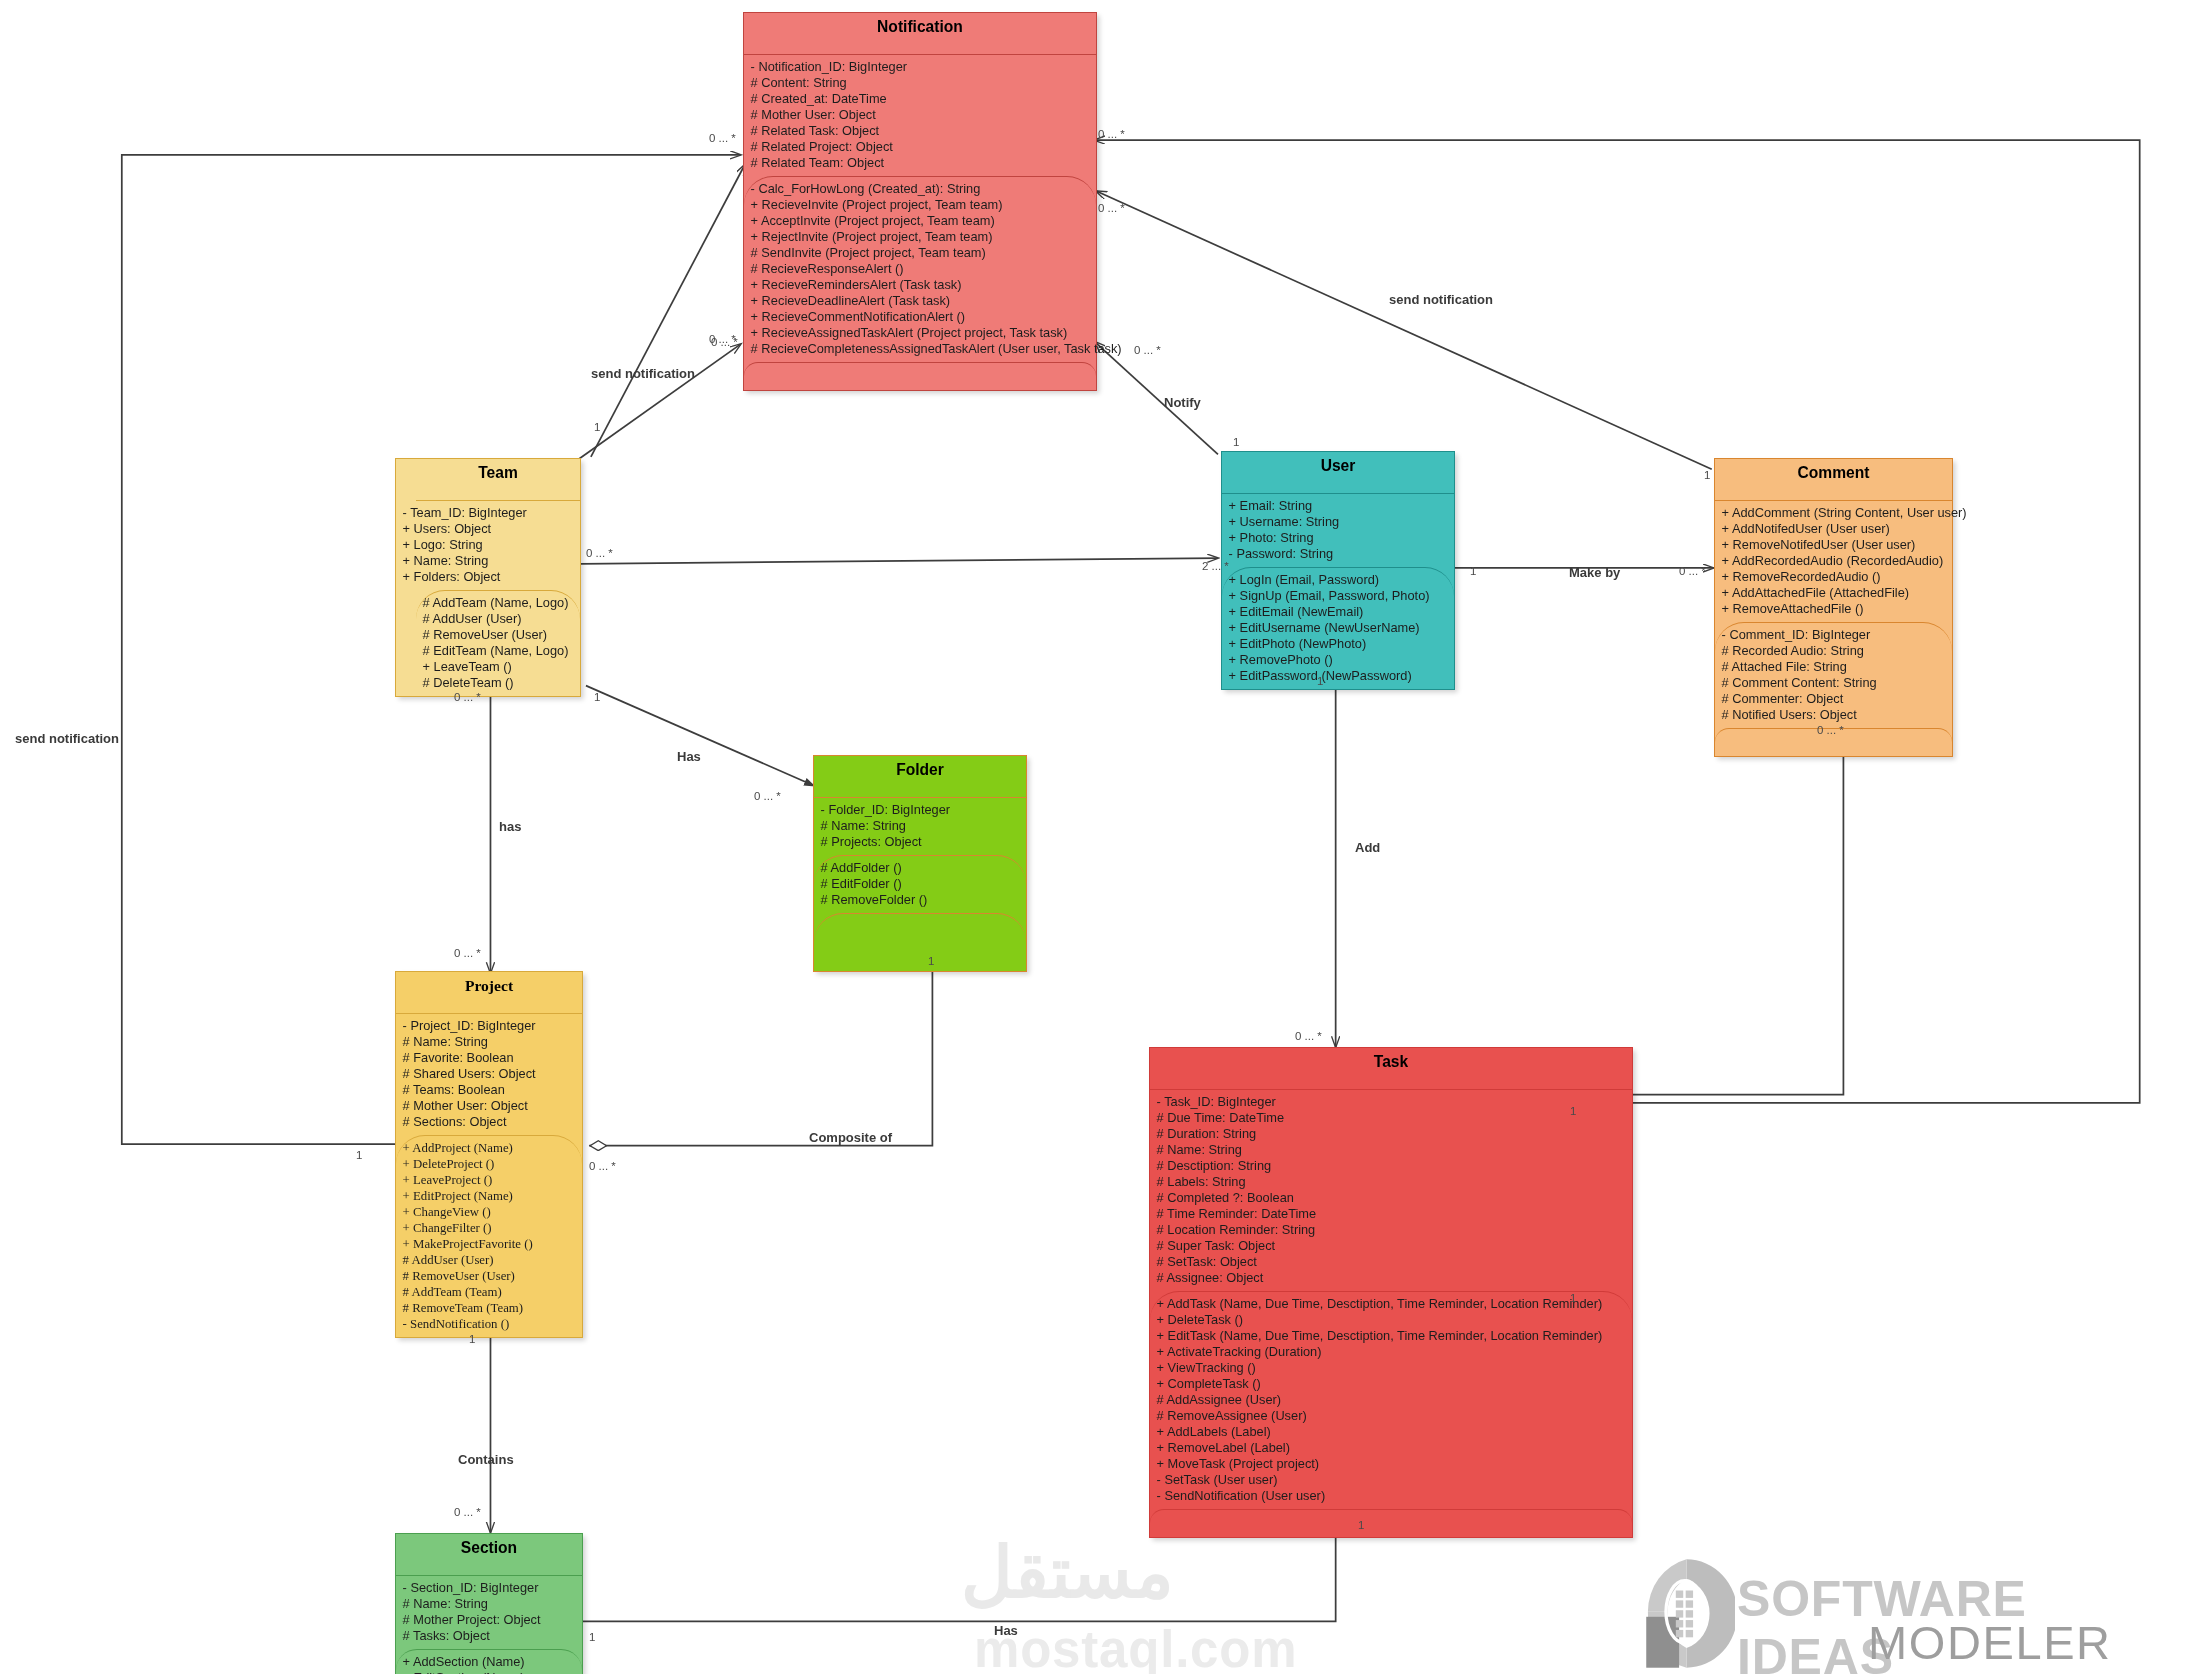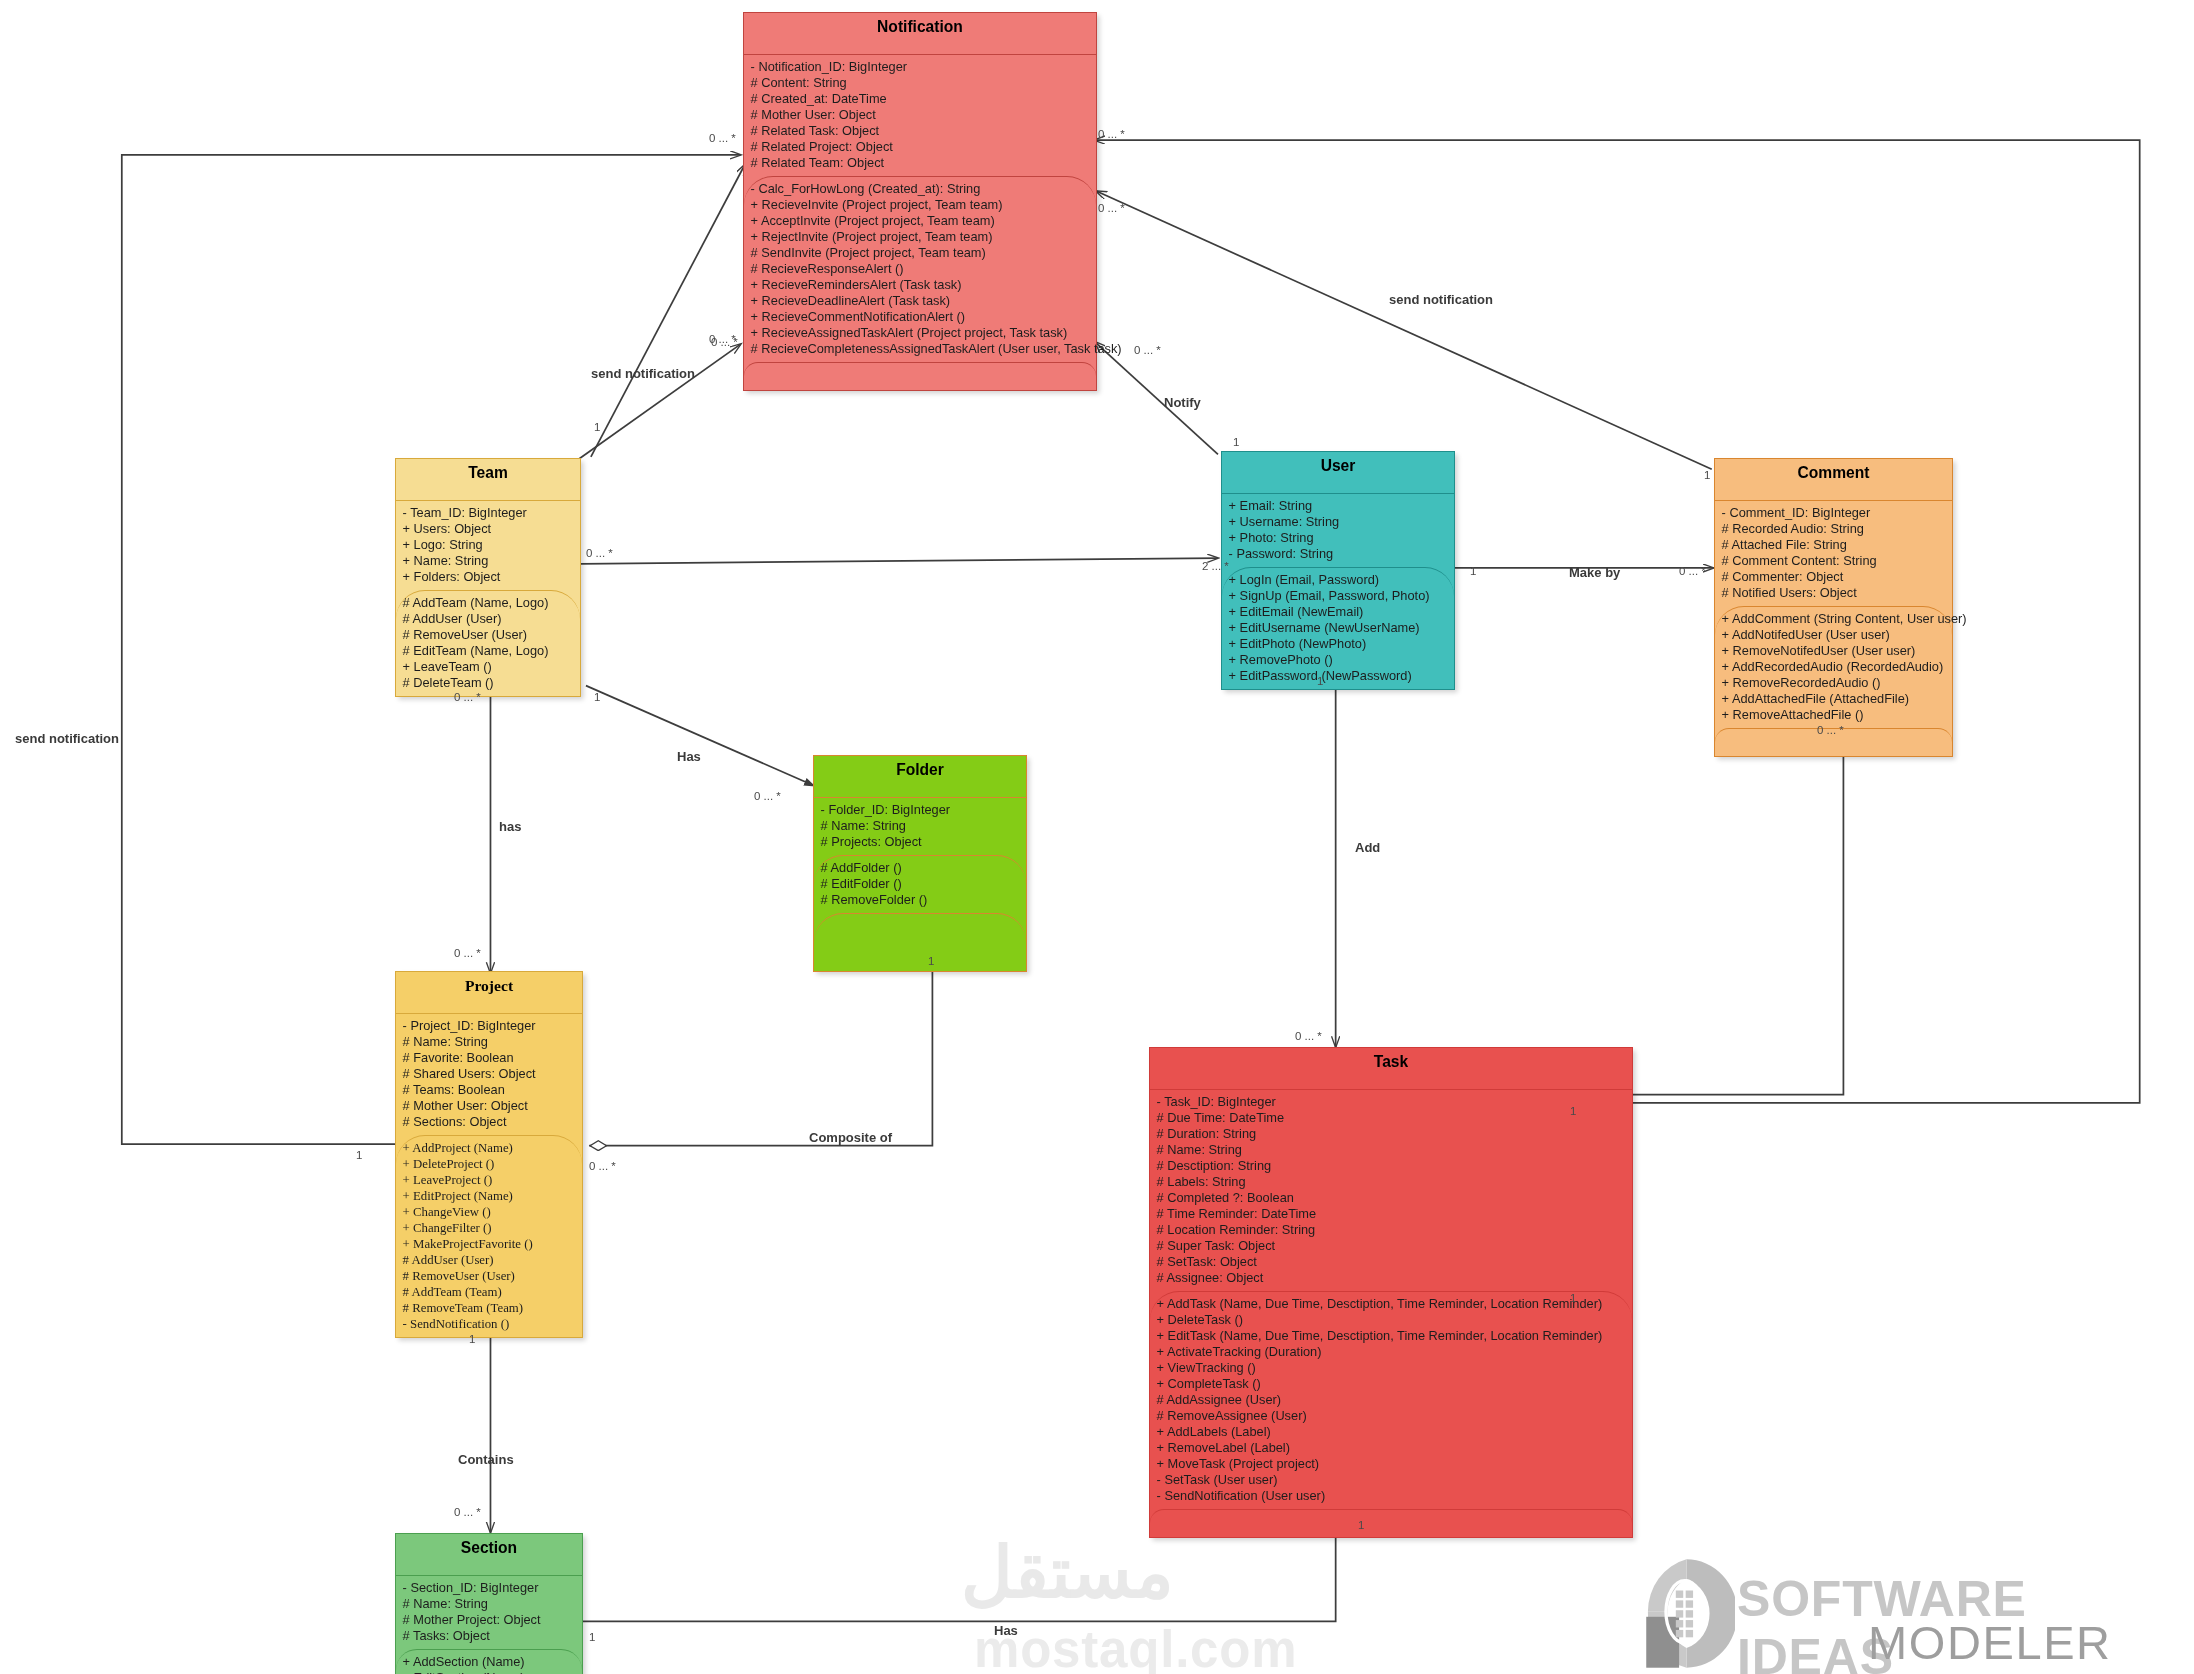--- a/index.html
+++ b/index.html
@@ -12,21 +12,21 @@
   .uml-section + .uml-section{border-top:1.6px solid;border-radius:29px;}
   .uml-row{font-size:12.8px;line-height:16px;white-space:nowrap;color:#1d1d1d;}
   .uml-empty{height:18px;}
 
   
   .c-red   {background:#ef7b77;border-color:#c0443f;}
   .c-red   .uml-title,.c-red .uml-section+.uml-section{border-color:#c0443f;}
   .c-red2  {background:#e8514f;border-color:#d03b39;}
   .c-red2  .uml-title,.c-red2 .uml-section+.uml-section{border-color:#d03b39;}
   .c-yellow{background:#f6dd93;border-color:#d8a93b;}
-  .c-yellow .uml-title,.c-yellow .uml-section+.uml-section{border-color:#d8a93b;}
+  .c-yellow .uml-title,.c-yellow .uml-section+.uml-section{border-color:#d8a93b;margin-left:20px;}
   .c-yellow2{background:#f5cf68;border-color:#d8a93b;}
   .c-yellow2 .uml-title,.c-yellow2 .uml-section+.uml-section{border-color:#d8a93b;font-family:Liberation Serif, serif;}
   .c-teal  {background:#41bfbb;border-color:#1f8f8c;}
   .c-teal  .uml-title,.c-teal .uml-section+.uml-section{border-color:#1f8f8c;}
   .c-orange{background:#f7bd7e;border-color:#d9862f;}
   .c-orange .uml-title,.c-orange .uml-section+.uml-section{border-color:#d9862f;}
   .c-orange2{background:#84cc16;border-color:#d9862f;}
   .c-orange2 .uml-title,.c-orange2 .uml-section+.uml-section{border-color:#d9862f;}
   .c-green {background:#7cc87c;border-color:#4b9f4f;}
   .c-green .uml-title,.c-green .uml-section+.uml-section{border-color:#4b9f4f;}
@@ -157,35 +157,35 @@
       <div class="uml-row">+ EditUsername (NewUserName)</div>
       <div class="uml-row">+ EditPhoto (NewPhoto)</div>
       <div class="uml-row">+ RemovePhoto ()</div>
       <div class="uml-row">+ EditPassword (NewPassword)</div>
     </div>
   </div>
 
   <div class="uml-class c-orange" style="left:1714px;top:458px;width:239px;">
     <div class="uml-title">Comment</div>
     <div class="uml-section">
-      <div class="uml-row">- Comment_ID: BigInteger</div>
-      <div class="uml-row"># Recorded Audio: String</div>
-      <div class="uml-row"># Attached File: String</div>
-      <div class="uml-row"># Comment Content: String</div>
-      <div class="uml-row"># Commenter: Object</div>
-      <div class="uml-row"># Notified Users: Object</div>
-    </div>
-    <div class="uml-section">
       <div class="uml-row">+ AddComment (String Content, User user)</div>
       <div class="uml-row">+ AddNotifedUser (User user)</div>
       <div class="uml-row">+ RemoveNotifedUser (User user)</div>
       <div class="uml-row">+ AddRecordedAudio (RecordedAudio)</div>
       <div class="uml-row">+ RemoveRecordedAudio ()</div>
       <div class="uml-row">+ AddAttachedFile (AttachedFile)</div>
       <div class="uml-row">+ RemoveAttachedFile ()</div>
+    </div>
+    <div class="uml-section">
+      <div class="uml-row">- Comment_ID: BigInteger</div>
+      <div class="uml-row"># Recorded Audio: String</div>
+      <div class="uml-row"># Attached File: String</div>
+      <div class="uml-row"># Comment Content: String</div>
+      <div class="uml-row"># Commenter: Object</div>
+      <div class="uml-row"># Notified Users: Object</div>
     </div>
     <div class="uml-section uml-empty"></div>
   </div>
 
   <div class="uml-class c-orange2" style="left:813px;top:755px;width:214px;">
     <div class="uml-title">Folder</div>
     <div class="uml-section">
       <div class="uml-row">- Folder_ID: BigInteger</div>
       <div class="uml-row"># Name: String</div>
       <div class="uml-row"># Projects: Object</div>

